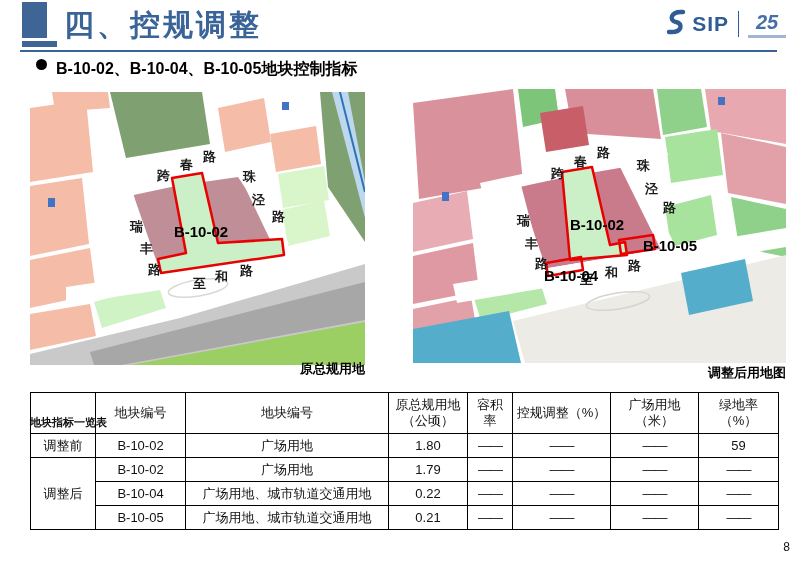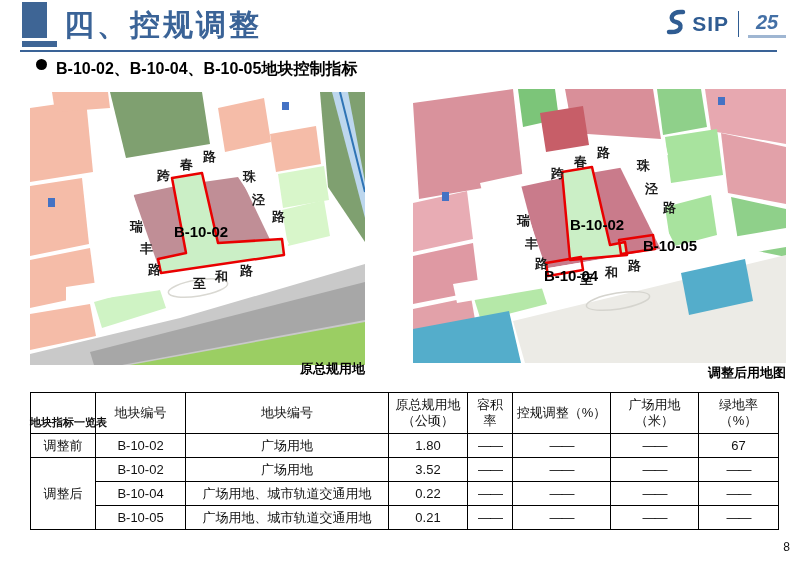--- a/index.html
+++ b/index.html
@@ -201,27 +201,27 @@
 （%）</th>
     </tr>
     <tr>
       <td>调整前</td>
       <td>B-10-02</td>
       <td>广场用地</td>
       <td>1.80</td>
       <td class="dash">——</td>
       <td class="dash">——</td>
       <td class="dash">——</td>
-      <td>67</td>
+      <td>59</td>
     </tr>
     <tr>
       <td rowspan="3">调整后</td>
       <td>B-10-02</td>
       <td>广场用地</td>
-      <td class="red">3.52</td>
+      <td class="red">1.79</td>
       <td class="dash">——</td>
       <td class="dash">——</td>
       <td class="dash">——</td>
       <td class="dash">——</td>
     </tr>
     <tr>
       <td>B-10-04</td>
       <td class="red">广场用地、城市轨道交通用地</td>
       <td class="red">0.22</td>
       <td class="dash">——</td>

